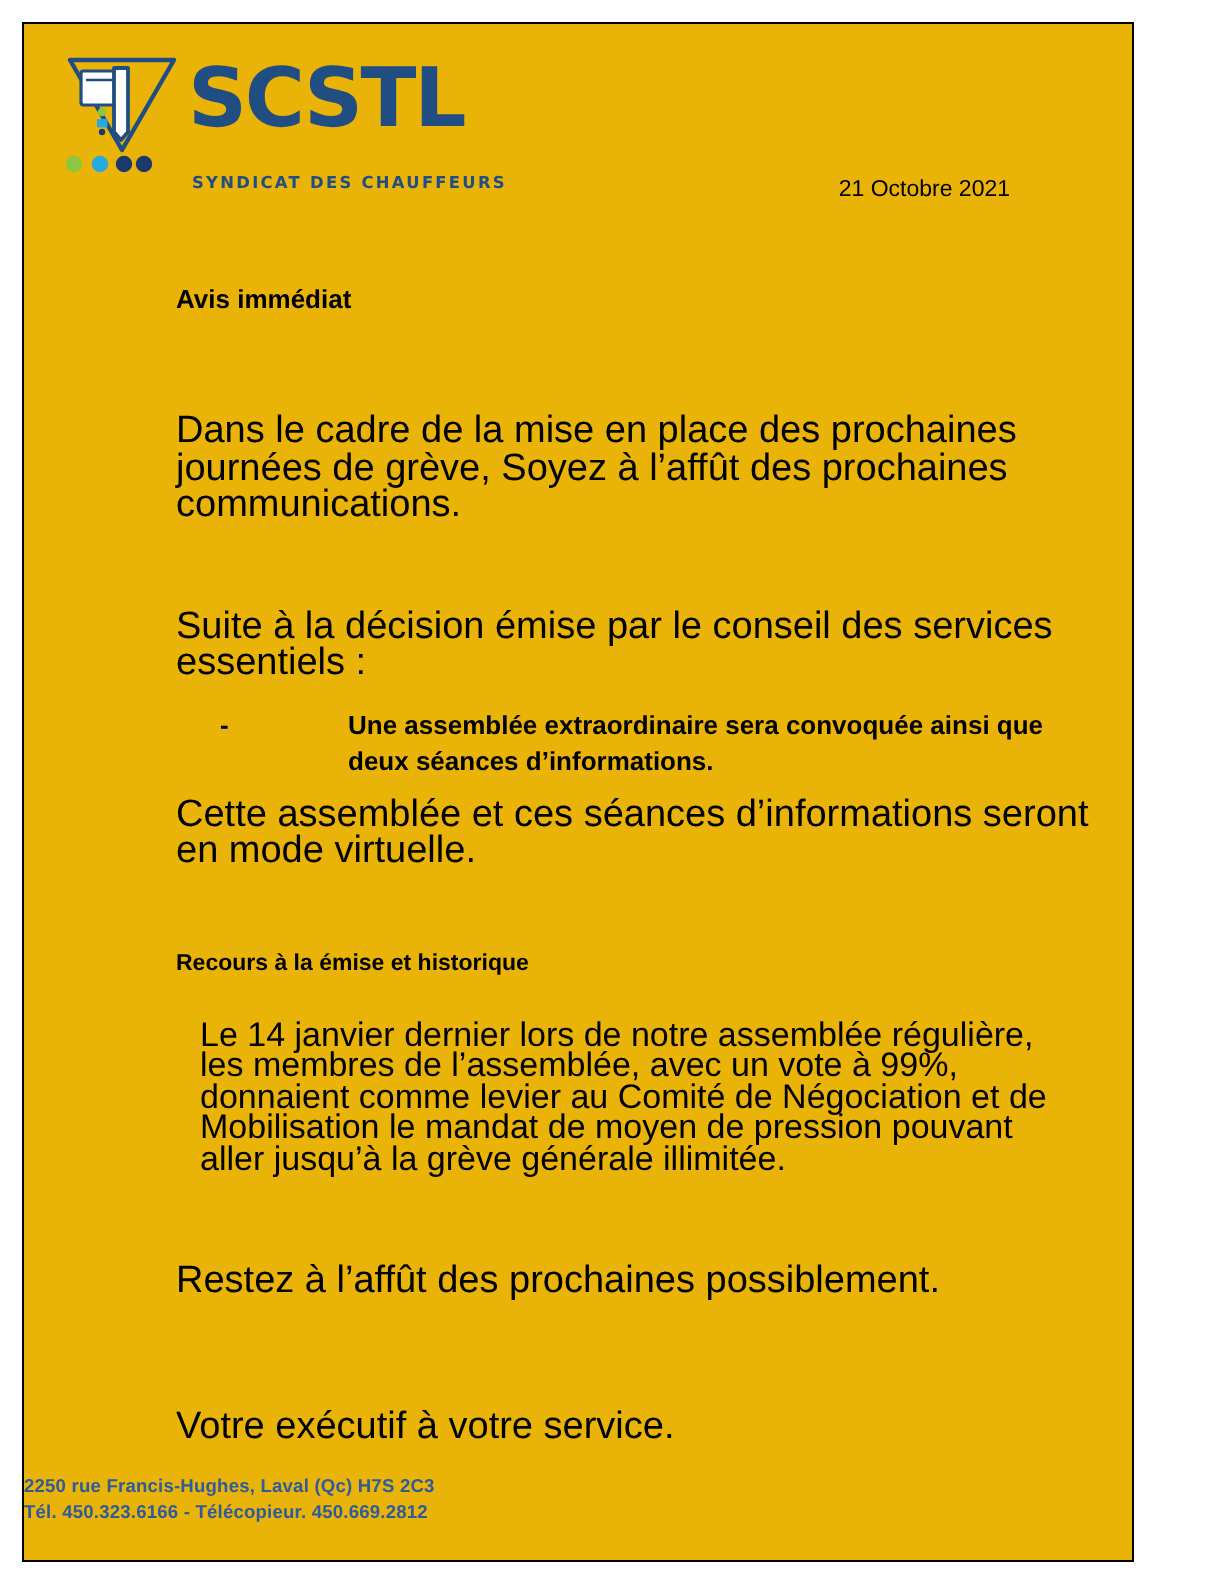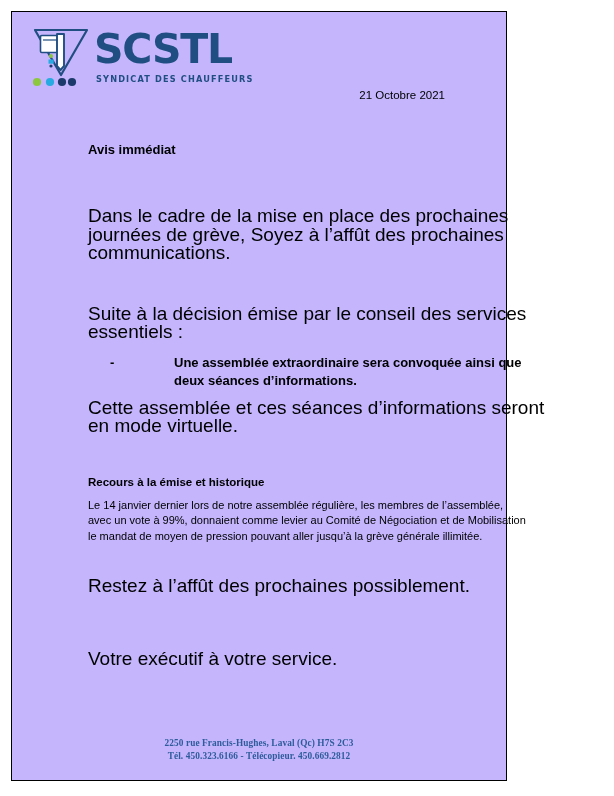--- a/index.html
+++ b/index.html
@@ -12,25 +12,25 @@
     height: 796px;
     font-family: "Liberation Sans", sans-serif;
     color: #000000;
     overflow: hidden;
   }
 
   #page {
     position: absolute;
     left: 11px;
     top: 11px;
-    width: 496px;
+    width: 556px;
     height: 770px;
     border: 1.5px solid #000000;
     box-sizing: border-box;
-    background: #c4b5fd;
+    background: #eab308;
     padding-left: 30px;
   }
 
   
   #header {
     position: absolute;
     left: 19px;
     top: 13px;
     width: 220px;
     height: 72px;
@@ -58,21 +58,21 @@
     display: block;
   }
   .tagline {
     display: block;
     font-family: "DejaVu Sans", sans-serif;
     font-weight: bold;
     font-size: 8.2px;
     letter-spacing: 1.15px;
     color: #214E82;
     line-height: 10px;
-    margin-top: 3px;
+    margin-top: 15px;
     margin-left: 2px;
     white-space: nowrap;
   }
 
   
   #date-line {
     position: absolute;
     right: 61px;
     top: 77px;
     font-size: 11.5px;
@@ -130,36 +130,36 @@
   }
 
   .section-head {
     font-size: 11.5px;
     font-weight: bold;
     line-height: 16px;
     color: #000000;
     margin: 0;
   }
   .para-sm {
-    font-size: 11px;
+    font-size: 17px;
     line-height: 15.5px;
     color: #000000;
-    margin: 0;
+    margin: 12px;
     max-width: 440px;
   }
 
   
   #footer {
     position: absolute;
     left: 0;
     right: 0;
     bottom: 17px;
-    text-align: center;
+    text-align: left;
     color: #2E5C9A;
-    font-family: Liberation Serif, serif;
+    font-family: Liberation Sans, sans-serif;
   }
   .footer-line {
     font-size: 9.3px;
     font-weight: bold;
     line-height: 13px;
     letter-spacing: 0.1px;
     display: block;
   }
 </style>
 </head>

